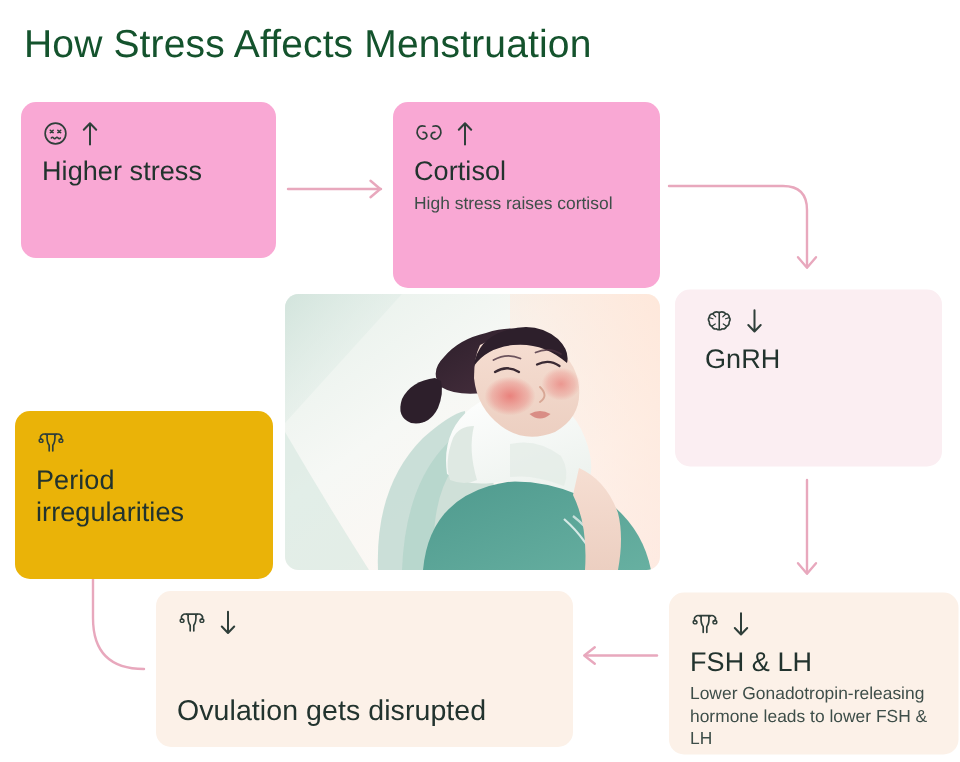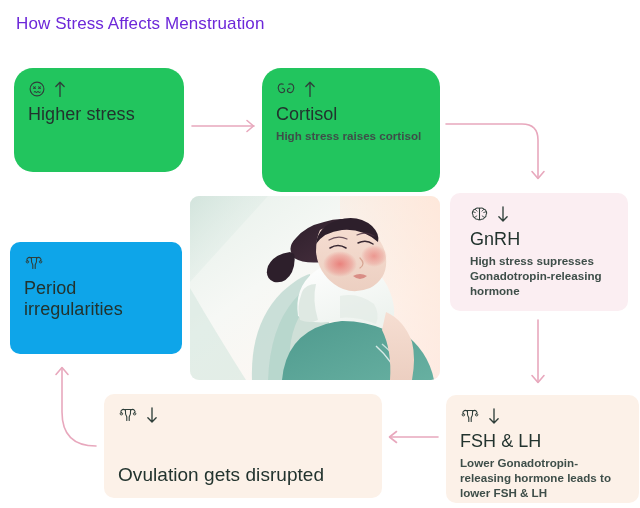--- a/index.html
+++ b/index.html
@@ -14,38 +14,38 @@
     overflow: hidden;
     font-family: "Liberation Sans", sans-serif;
     -webkit-font-smoothing: antialiased;
   }
 
   
   .page-title {
     position: absolute;
     left: 16px;
     top: 14px;
-    font-size: 17px;
+    font-size: 26px;
     font-weight: 400;
     letter-spacing: 0.1px;
-    color: #6d28d9;
+    color: #14532d;
     white-space: nowrap;
   }
 
   
   .card {
     position: absolute;
     border-radius: 10px;
     box-sizing: border-box;
     padding: 12px 14px 12px 14px;
     overflow: hidden;
   }
-  .card-pink     { background: #22c55e; border-radius: 19px; }
+  .card-pink     { background: #f9a8d4; }
   .card-pink2    { background: #fbeef2; padding-left: 20px; }
-  .card-rose     { background: #0ea5e9; }
+  .card-rose     { background: #eab308; margin-top: 32px; }
   .card-cream    { background: #fcf1e8; }
 
   .icon-row {
     display: flex;
     align-items: center;
     gap: 7px;
     height: 18px;
     margin-bottom: 6px;
   }
   .icon-row svg { display: block; }
@@ -55,21 +55,21 @@
     font-weight: 400;
     color: #22332e;
     line-height: 1.16;
     letter-spacing: 0.05px;
   }
   .card-title.big   { font-size: 19px; margin-top: 40px; }
 
   .card-desc {
     margin-top: 3px;
     font-size: 11.6px;
-    font-weight: 700;
+    font-weight: 400;
     color: #3e4e49;
     line-height: 1.32;
     letter-spacing: 0.01px;
   }
 
   
   #card-stress      { left: 14px;  top: 68px;  width: 170px; height: 104px; }
   #card-cortisol    { left: 262px; top: 68px;  width: 178px; height: 124px; }
   #card-gnrh        { left: 450px; top: 193px; width: 178px; height: 118px; }
   #card-fshlh       { left: 446px; top: 395px; width: 193px; height: 108px; }
@@ -170,21 +170,20 @@
       <path d="M12 4.4 Q15.6 3.0 17.8 5.6 Q20.6 5.8 21.0 8.8 Q22.4 10.8 20.8 12.8 Q21.2 15.8 18.6 16.8 Q17.4 19.6 14.4 19.0 Q13.0 20.4 12 19.4" fill="none" stroke="#2f3f3a" stroke-width="1.4" stroke-linecap="round" stroke-linejoin="round"></path>
       <path d="M12 4.6 L12 19.4" stroke="#2f3f3a" stroke-width="1.4" stroke-linecap="round"></path>
       <path d="M6.2 5.8 L8.8 8.2 M3.2 9.0 L6.4 10.0 M5.4 16.6 L8.4 14.6
                M17.8 5.8 L15.2 8.2 M20.8 9.0 L17.6 10.0 M18.6 16.6 L15.6 14.6" stroke="#2f3f3a" stroke-width="1.1" stroke-linecap="round"></path>
     </svg>
     <svg width="14" height="18" viewBox="0 0 14 20">
       <path d="M7 2.0 L7 17.6 M2.4 13.0 L7 17.8 L11.6 13.0" fill="none" stroke="#2f3f3a" stroke-width="1.5" stroke-linecap="round" stroke-linejoin="round"></path>
     </svg>
   </div>
   <div class="card-title">GnRH</div>
-  <div class="card-desc">High stress supresses Gonadotropin-releasing hormone</div>
 </div>
 
 <div id="card-fshlh" class="card card-cream">
   <div class="icon-row">
     <svg width="20" height="18" viewBox="0 0 26 24">
       <path d="M9.6 5.2 Q9.0 11.4 11.4 14.4 L11.4 19.4 M16.4 5.2 Q17.0 11.4 14.6 14.4 L14.6 19.4" fill="none" stroke="#2f3f3a" stroke-width="1.5" stroke-linecap="round" stroke-linejoin="round"></path>
       <path d="M9.6 5.4 Q6.6 3.6 4.6 5.4 Q2.6 7.2 4.4 9.2" fill="none" stroke="#2f3f3a" stroke-width="1.4" stroke-linecap="round"></path>
       <path d="M16.4 5.4 Q19.4 3.6 21.4 5.4 Q23.4 7.2 21.6 9.2" fill="none" stroke="#2f3f3a" stroke-width="1.4" stroke-linecap="round"></path>
       <ellipse cx="4.2" cy="10.4" rx="1.7" ry="1.5" fill="none" stroke="#2f3f3a" stroke-width="1.3"></ellipse>
       <ellipse cx="21.8" cy="10.4" rx="1.7" ry="1.5" fill="none" stroke="#2f3f3a" stroke-width="1.3"></ellipse>

